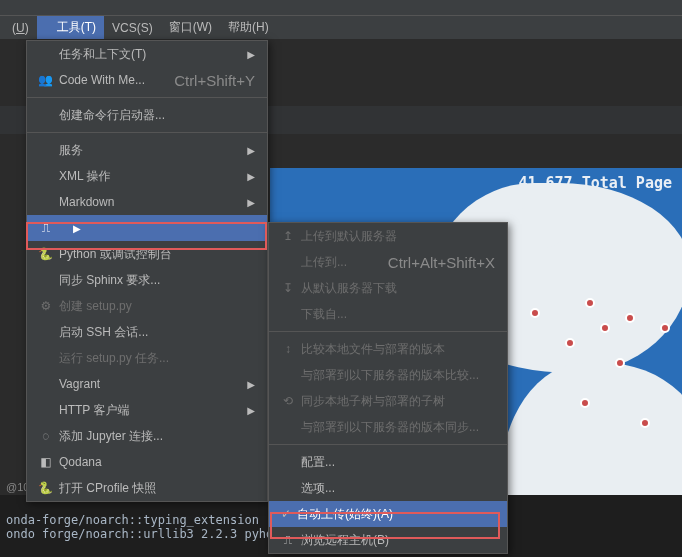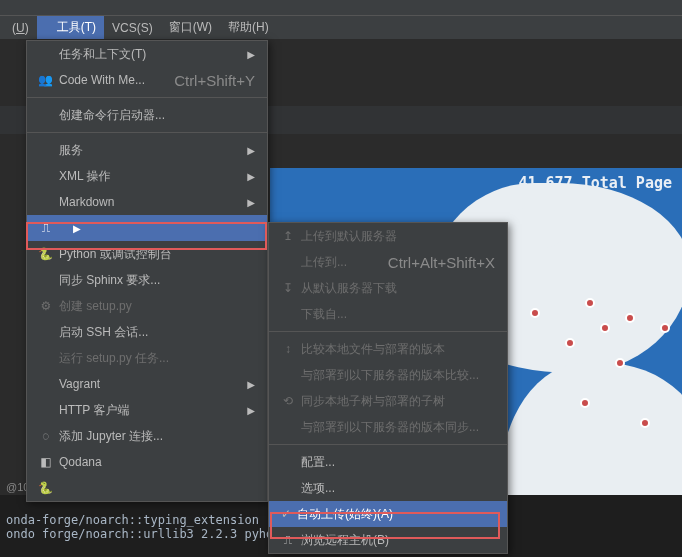--- a/index.html
+++ b/index.html
@@ -215,20 +215,21 @@
   <div class="menu-item">
     <span class="icon">◌</span>
     <span class="label">添加 Jupyter 连接...</span>
   </div>
   <div class="menu-item">
     <span class="icon">◧</span>
     <span class="label">Qodana</span>
   </div>
   <div class="menu-item">
     <span class="icon">🐍</span>
+    <span class="label">打开 CProfile 快照</span>
   </div>
 </div>
 
 <div class="menu deploy-menu">
   <div class="menu-item disabled">
     <span class="icon">↥</span>
     <span class="label">上传到默认服务器</span>
   </div>
   <div class="menu-item disabled">
     <span class="icon"></span>

